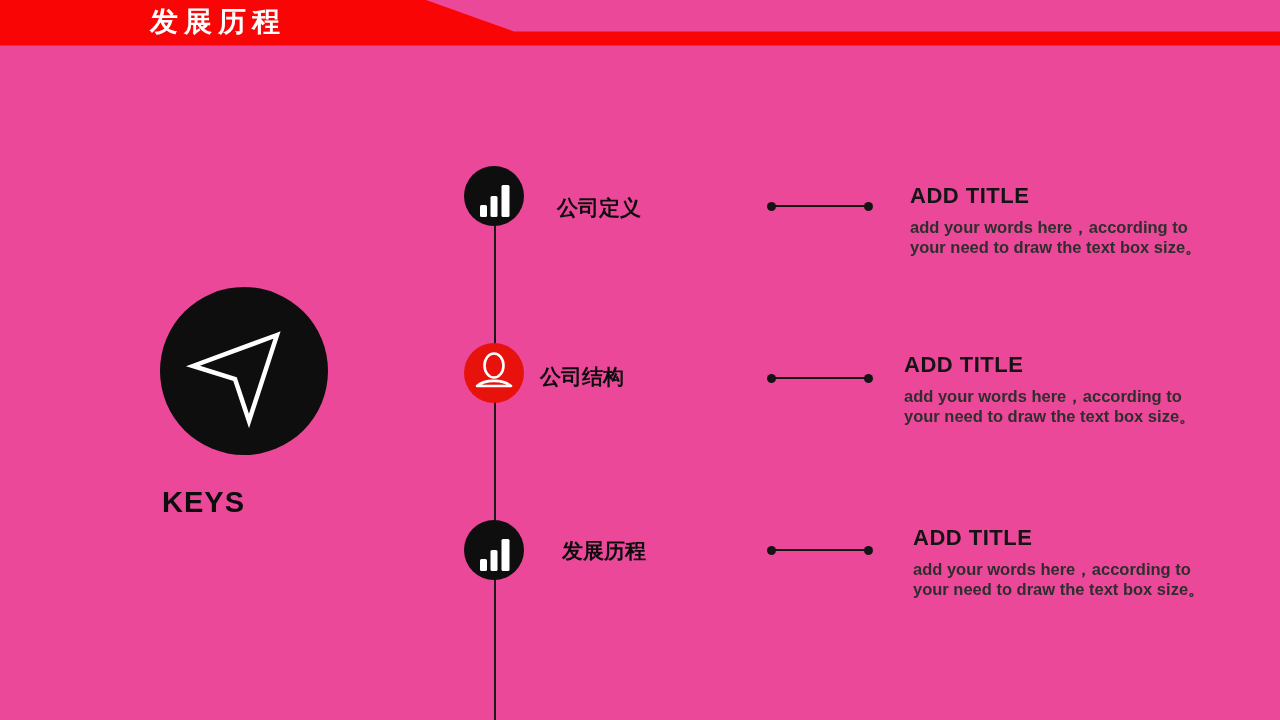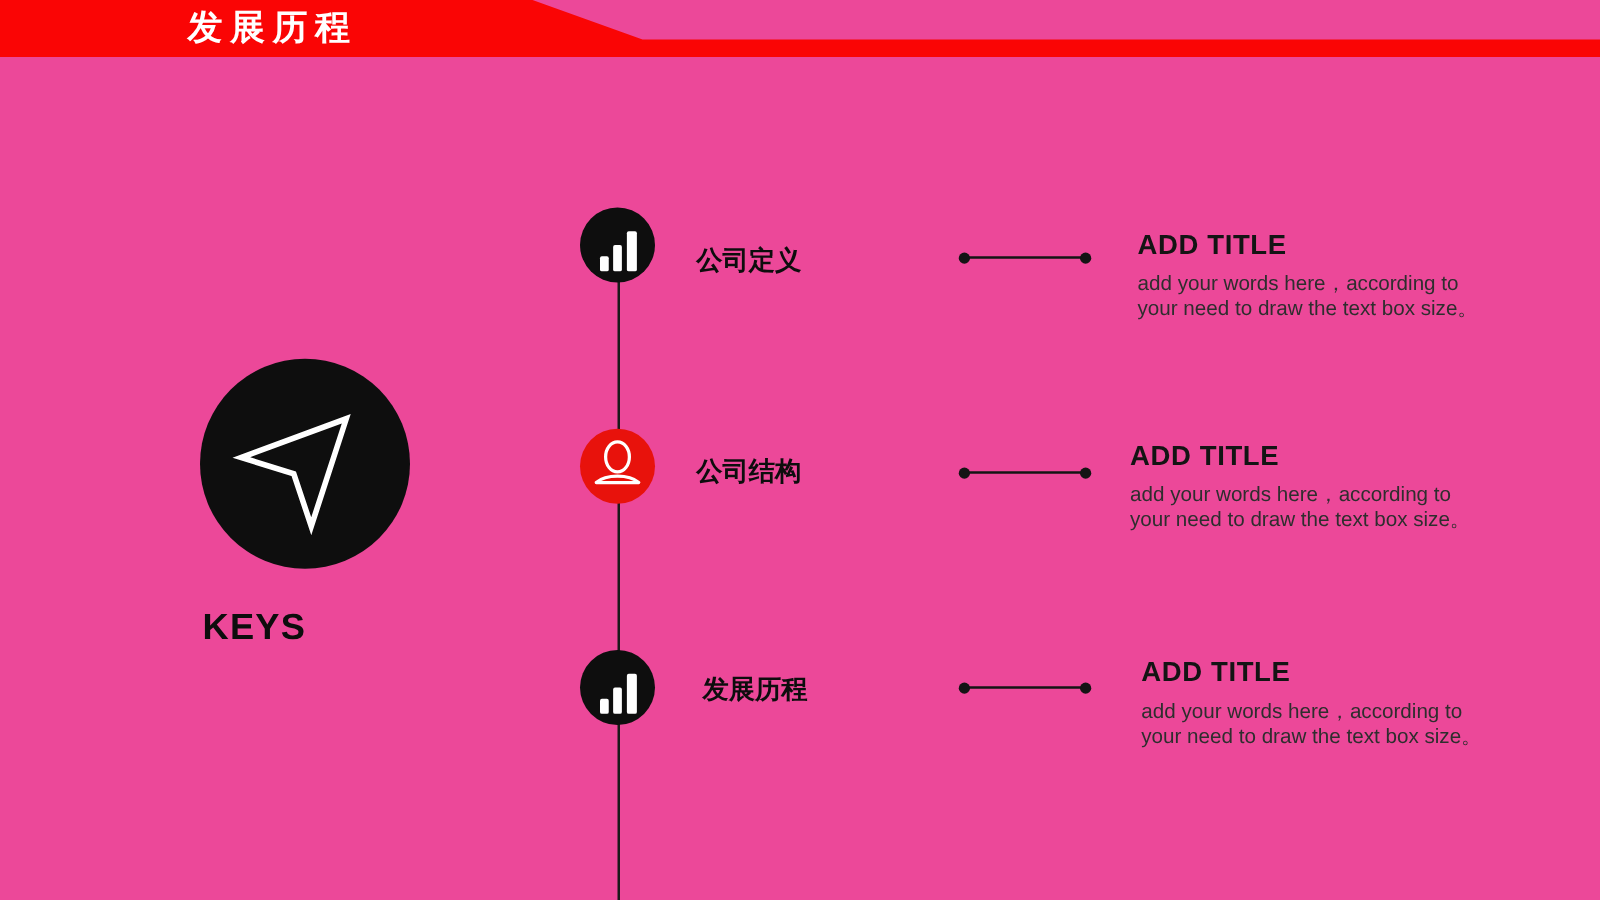--- a/index.html
+++ b/index.html
@@ -47,21 +47,21 @@
     position:absolute; top:0.5px; width:9px; height:9px; border-radius:50%; background:#141414;
   }
   .connector .dot.left { left:0; }
   .connector .dot.right { right:0; }
   
   .tblock { position:absolute; width:300px; }
   .tblock .ttl {
     font-size:22px; font-weight:bold; color:#141414; letter-spacing:0.5px;
     white-space:nowrap;
   }
-  .tblock .body { margin-top:9px; }
+  .tblock .body { margin-top:9px;font-weight:bold; }
   .tblock .body div {
     font-size:16.5px; line-height:19.5px; color:#2e2e2e; white-space:nowrap;
   }
 </style>
 </head>
 <body>
 
 <div class="slide">
 
   <svg class="banner-svg" width="1280" height="46" viewBox="0 0 1280 46">
@@ -95,21 +95,21 @@
 
   <div class="node" style="top: 520px; background-color: rgb(14, 14, 14);">
     <svg width="60" height="60" viewBox="0 0 60 60">
       <rect x="16" y="39" width="7" height="12" rx="1.5" fill="#ffffff"></rect>
       <rect x="26.5" y="30" width="7" height="21" rx="1.5" fill="#ffffff"></rect>
       <rect x="37.5" y="19" width="8" height="32" rx="1.5" fill="#ffffff"></rect>
     </svg>
   </div>
 
   <div class="row-label" style="left:557px; top:194px;">公司定义</div>
-  <div class="row-label" style="left:557px; top:363px;">公司结构</div>
+  <div class="row-label" style="left:540px; top:363px;">公司结构</div>
   <div class="row-label" style="left:562px; top:537px;">发展历程</div>
 
   <div class="connector" style="top:201px;">
     <span class="dot left"></span>
     <span class="line"></span>
     <span class="dot right"></span>
   </div>
   <div class="connector" style="top:373px;">
     <span class="dot left"></span>
     <span class="line"></span>

